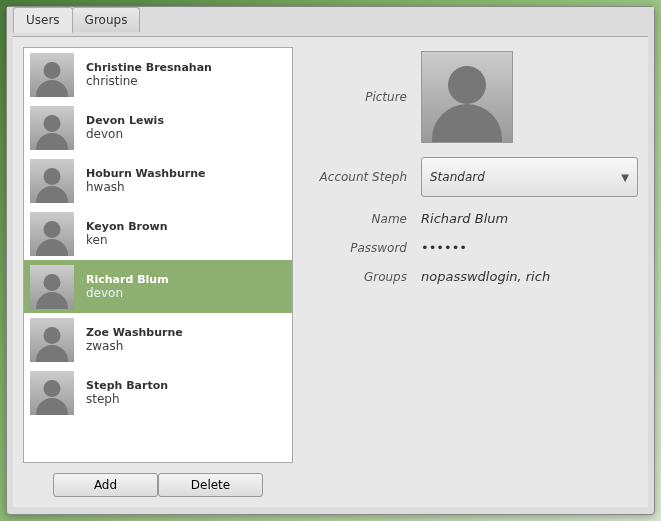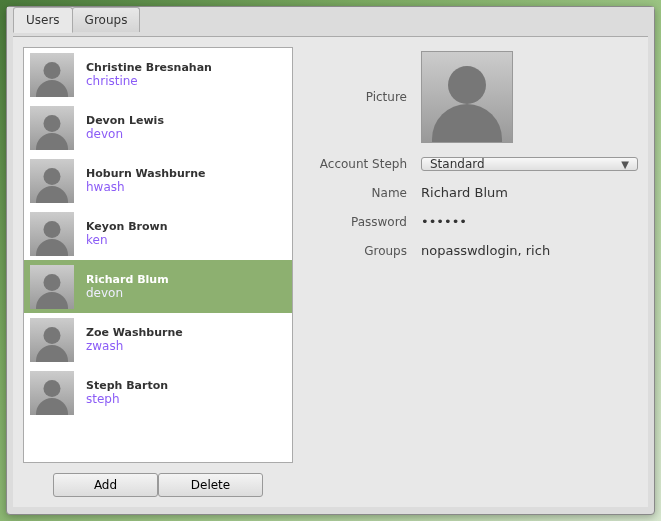--- a/index.html
+++ b/index.html
@@ -100,38 +100,39 @@
   }
   .avatar::after {
     content: "";
     position: absolute; left: 50%; bottom: 0;
     width: 32px; height: 17px; border-radius: 16px 16px 0 0;
     background: #777; transform: translateX(-50%);
   }
   .user-meta { display: flex; flex-direction: column; }
   .user-fullname { font-size: 11px; font-weight: bold; color: #333; }
   .user-row.selected .user-fullname { color: #fff; }
-  .user-login { font-size: 12px; color: #8b5cf6; }
+  .user-login { font-size: 12px; color: #404040; }
   .user-row.selected .user-login { color: #eef; }
   .btn-row {
     margin-top: 10px;
     display: flex; padding: 0 30px;
   }
   .btn {
     flex: 1;
     height: 24px;
     font-size: 12px;
     border: 1px solid #999;
     border-radius: 3px;
     background: linear-gradient(#f4f4f4,#dcdcdc);
     cursor: pointer;
   }
   .rightcol {
     flex: 1;
     padding: 14px 10px 14px 0;
+    font-style: italic;
   }
   .form-row {
     display: flex; align-items: center;
     margin-bottom: 14px;
   }
   .form-label {
     width: 118px;
     text-align: right;
     font-size: 12px; color: #555;
     padding-right: 14px;
@@ -150,21 +151,21 @@
     background: #777; transform: translateX(-50%);
   }
   .bigavatar::after {
     content: "";
     position: absolute; left: 50%; bottom: 0;
     width: 70px; height: 38px; border-radius: 35px 35px 0 0;
     background: #777; transform: translateX(-50%);
   }
   .dropdown {
     flex: 1;
-    height: 14px;
+    height: 40px;
     border: 1px solid #999;
     border-radius: 3px;
     background: linear-gradient(#f8f8f8,#e0e0e0);
     display: flex; align-items: center; justify-content: space-between;
     padding: 0 8px;
     font-size: 12px; color: #333;
     cursor: pointer;
     gap: 34px;
   }
   .caret { font-size: 10px; color: #555; }

